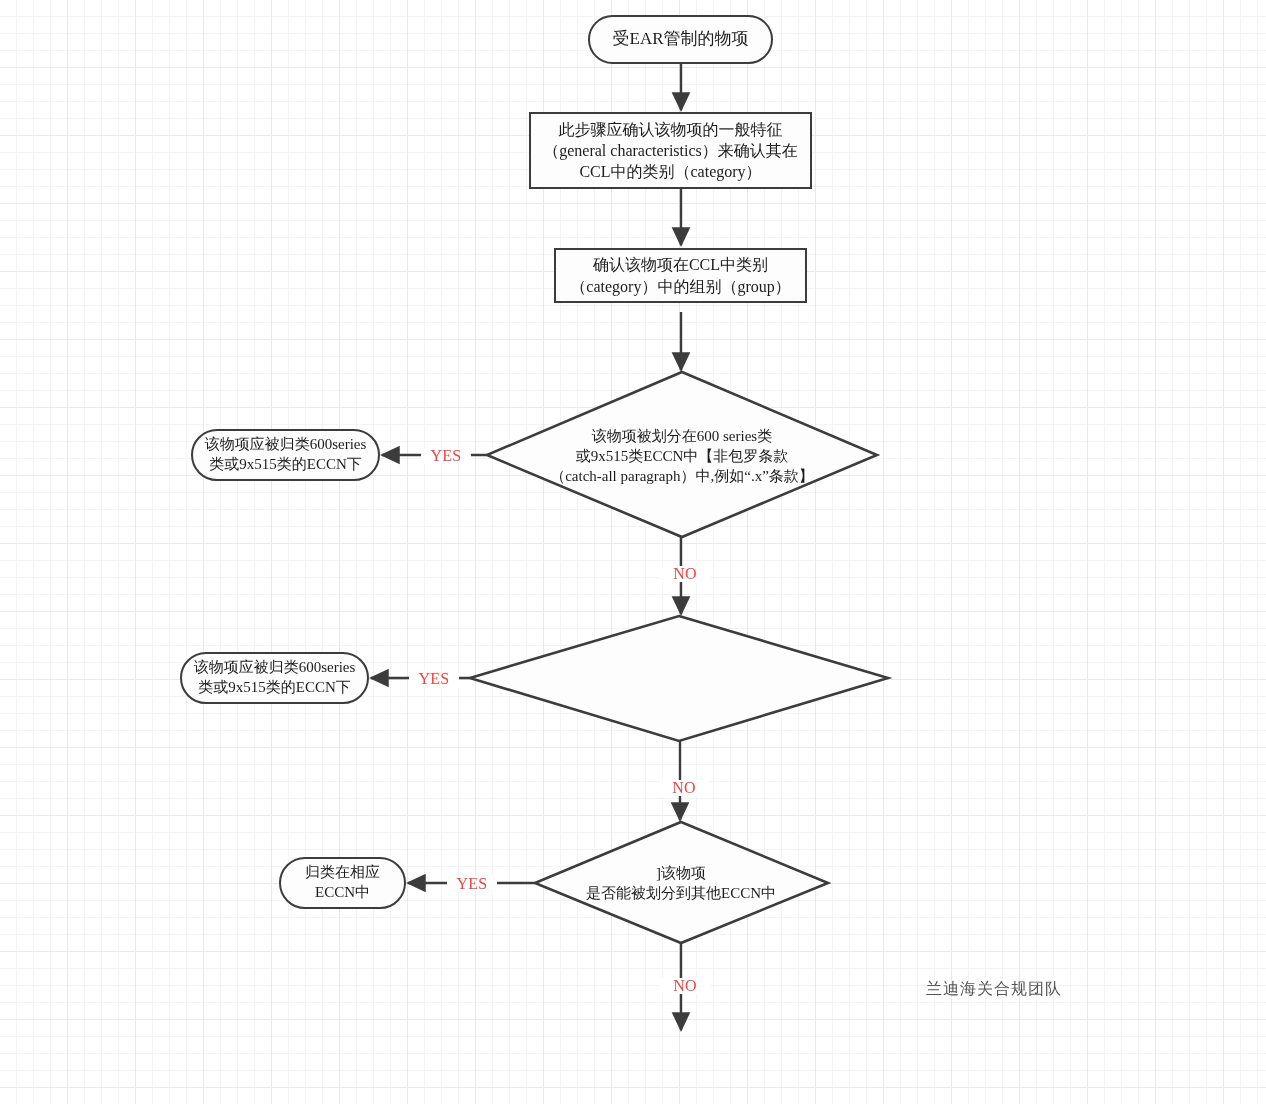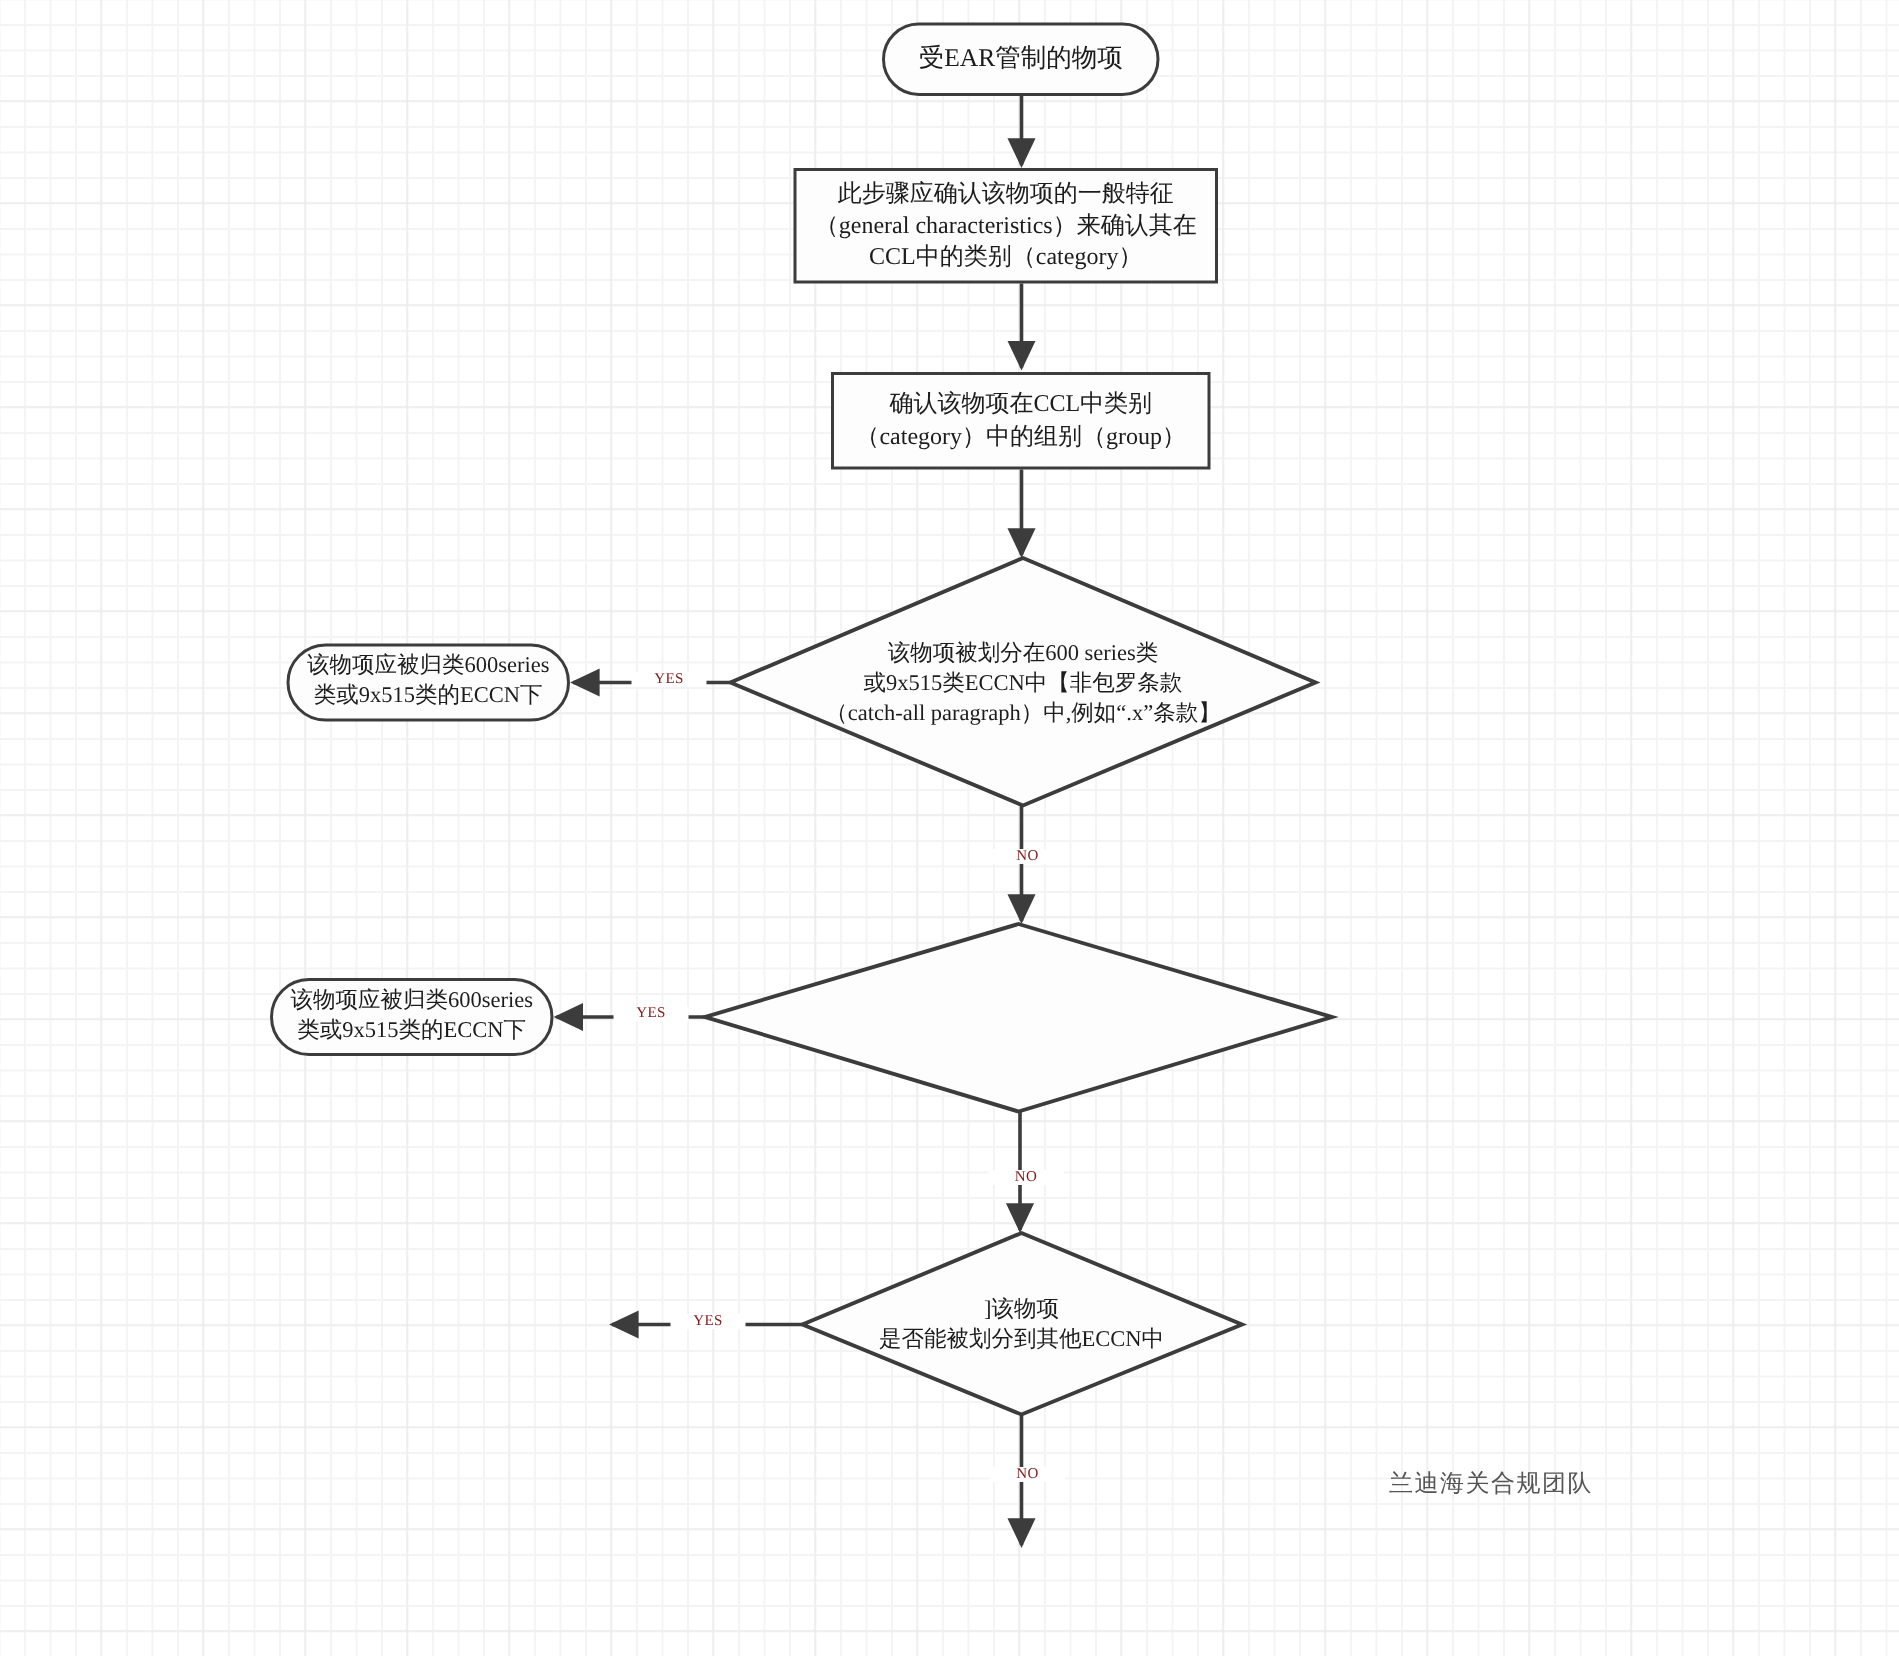--- a/index.html
+++ b/index.html
@@ -71,22 +71,22 @@
     justify-content: center;
     text-align: center;
     color: #1c1c1c;
     line-height: 1.34;
     white-space: pre-line;
     pointer-events: none;
   }
   .edge-label {
     position: absolute;
     background: #ffffff;
-    color: #7f1d1d;
-    font-size: 10px;
+    color: #ef4444;
+    font-size: 16px;
     letter-spacing: 0.3px;
     padding: 0 4px;
     text-align: center;
     line-height: 1;
   }
   .watermark {
     position: absolute;
     color: #555555;
     font-size: 16px;
     letter-spacing: 1px;
@@ -126,21 +126,21 @@
   <div class="node terminal" style="left:588px; top:15px; width:185px; height:49px;">
     <span>受EAR管制的物项</span>
   </div>
 
   <div class="node process" style="left:529px; top:112px; width:283px; height:77px;">
     <span>此步骤应确认该物项的一般特征
 （general characteristics）来确认其在
 CCL中的类别（category）</span>
   </div>
 
-  <div class="node process" style="left:554px; top:248px; width:253px; height:65px;">
+  <div class="node process" style="left:554px; top:248px; width:253px; height:55px;">
     <span>确认该物项在CCL中类别
 （category）中的组别（group）</span>
   </div>
 
   <div class="diamond-label" style="left:495px; top:424px; width:374px; height:62px; font-size:15px;">
     <span>该物项被划分在600 series类
 或9x515类ECCN中【非包罗条款
 （catch-all paragraph）中,例如“.x”条款】</span>
   </div>
 
@@ -153,20 +153,24 @@
   <div class="node result" style="left:191px; top:429px; width:189px; height:52px;">
     <span>该物项应被归类600series
 类或9x515类的ECCN下</span>
   </div>
 
   <div class="node result" style="left:180px; top:652px; width:189px; height:52px;">
     <span>该物项应被归类600series
 类或9x515类的ECCN下</span>
   </div>
 
+  <div class="node result" style="left:279px; top:857px; width:127px; height:52px;">
+    <span>归类在相应
+ECCN中</span>
+  </div>
 
 
   <div class="edge-label" style="left:421px; top:448px; width:42px;">YES</div>
   <div class="edge-label" style="left:660px; top:566px; width:42px;">NO</div>
 
   <div class="edge-label" style="left:409px; top:671px; width:42px;">YES</div>
   <div class="edge-label" style="left:659px; top:780px; width:42px;">NO</div>
 
   <div class="edge-label" style="left:447px; top:876px; width:42px;">YES</div>
   <div class="edge-label" style="left:660px; top:978px; width:42px;">NO</div>

